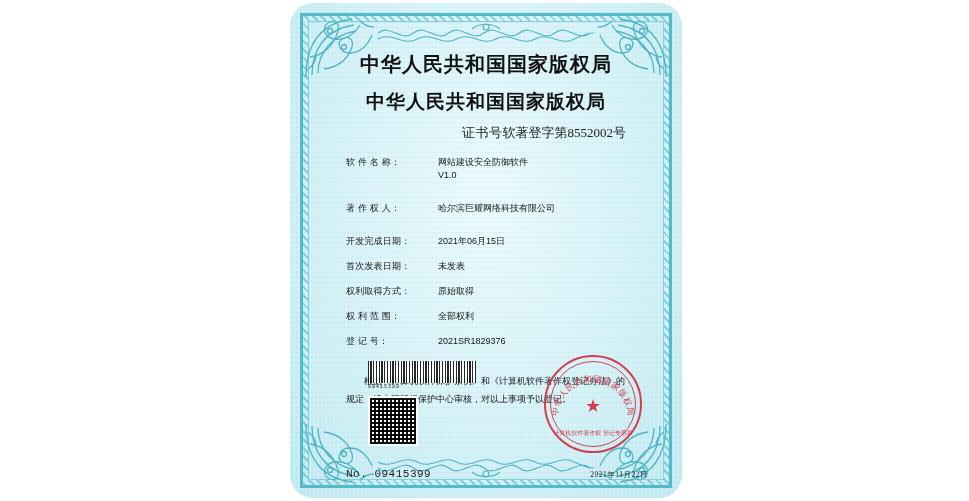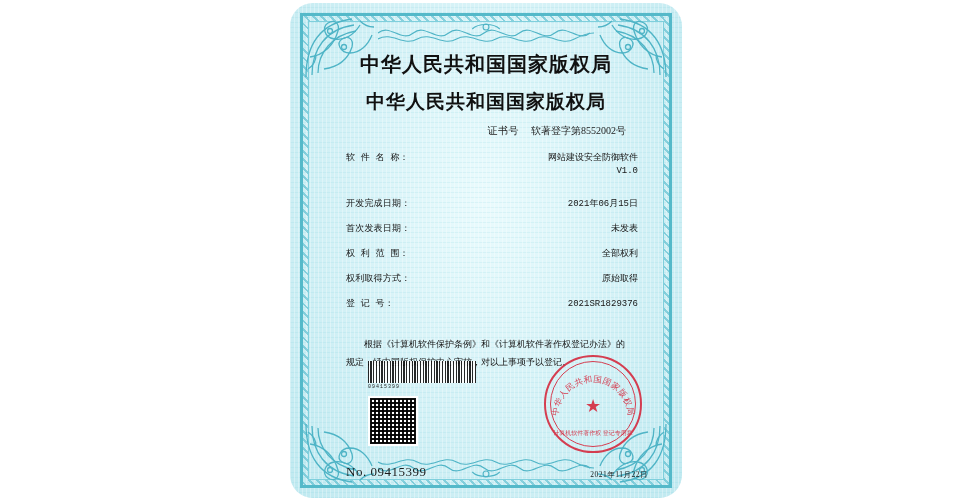--- a/index.html
+++ b/index.html
@@ -128,54 +128,53 @@
     font-weight: bold;
     font-size: 19px;
     letter-spacing: 1px;
     margin-top: 11px;
     color: #111;
   }
   .certno-row {
     display: flex;
     justify-content: flex-end;
     align-items: baseline;
-    gap: 12px;
+    gap: 0;
     margin-top: 9px;
     padding-right: 22px;
-    font-size: 10px;
+    font-size: 13px;
     font-family: "Liberation Serif", serif;
     color: #222;
   }
   .certno-label { letter-spacing: 0.5px; }
   .certno-value { letter-spacing: 0px; text-align: right; }
 
   .fields {
     margin-top: 14px;
     padding-left: 22px;
     padding-right: 10px;
   }
   .field {
     display: flex;
     align-items: flex-start;
     margin-bottom: 12px;
     font-size: 9px;
-    font-family: Liberation Mono, monospace;
+    font-family: Liberation Sans, sans-serif;
     line-height: 1.45;
   }
   .field .lbl {
     width: 92px;
     flex: 0 0 92px;
     color: #151515;
     letter-spacing: 0.2px;
   }
   .field .val {
     flex: 1 1 auto;
     color: #151515;
     white-space: pre-line;
-    text-align: right;
   }
   .gap-before { margin-top: 20px; }
 
   .para {
     margin-top: 24px;
     padding-left: 22px;
     padding-right: 16px;
     font-size: 9px;
     font-family: "Liberation Serif", serif;
     line-height: 2.0;
@@ -272,23 +271,23 @@
     right: 34px;
     bottom: 18px;
     display: flex;
     justify-content: space-between;
     align-items: flex-end;
     font-size: 7.5px;
     font-family: "Liberation Serif", serif;
     color: #1b1b1b;
   }
   .footer .docno {
-    font-family: Liberation Serif, serif;
+    font-family: Liberation Mono, monospace;
     letter-spacing: 0.5px;
-    font-size: 13px;
+    font-size: 11px;
     padding-left: 20px;
   }
   .footer .date { letter-spacing: 0.5px; }
 </style>
 </head>
 <body>
 
 <div class="page">
 
   <div class="cert">
@@ -389,34 +388,38 @@
         <span class="certno-value">软著登字第8552002号</span>
       </div>
 
       <div class="fields">
         <div class="field">
           <span class="lbl">软 件 名 称：</span>
           <span class="val">网站建设安全防御软件
 V1.0</span>
         </div>
         <div class="field gap-before">
+          <span class="lbl">著 作 权 人：</span>
+          <span class="val">哈尔滨巨耀网络科技有限公司</span>
+        </div>
+        <div class="field gap-before">
           <span class="lbl">开发完成日期：</span>
           <span class="val">2021年06月15日</span>
         </div>
         <div class="field">
           <span class="lbl">首次发表日期：</span>
           <span class="val">未发表</span>
         </div>
         <div class="field">
+          <span class="lbl">权利取得方式：</span>
+          <span class="val">原始取得</span>
+        </div>
+        <div class="field">
           <span class="lbl">权 利 范 围：</span>
           <span class="val">全部权利</span>
-        </div>
-        <div class="field">
-          <span class="lbl">权利取得方式：</span>
-          <span class="val">原始取得</span>
         </div>
         <div class="field">
           <span class="lbl">登 记 号：</span>
           <span class="val">2021SR1829376</span>
         </div>
       </div>
 
       <div class="para">根据《计算机软件保护条例》和《计算机软件著作权登记办法》的规定，经中国版权保护中心审核，对以上事项予以登记。</div>
 
     </div>

